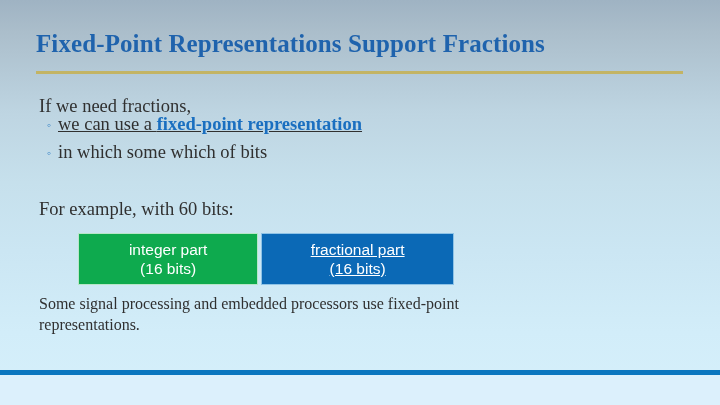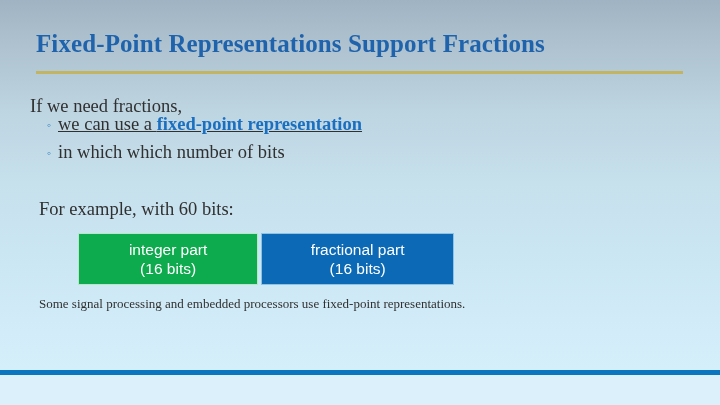--- a/index.html
+++ b/index.html
@@ -47,21 +47,21 @@
   }
 
   
   .body-line {
     position: absolute;
     font-family: "Liberation Serif", serif;
     font-size: 18.5px;
     color: #303030;
     white-space: nowrap;
   }
-  #line-intro { left: 30px; top: 96px; }
+  #line-intro { left: 39px; top: 96px; }
   .bullet-line {
     position: absolute;
     font-family: "Liberation Serif", serif;
     font-size: 18.5px;
     color: #303030;
     white-space: nowrap;
     left: 47px;
   }
   #bullet-1 { top: 114px; text-decoration: underline; }
   #bullet-2 { top: 142px; }
@@ -104,32 +104,33 @@
   #field-integer {
     width: 187px;
     background: #0eaa4e;
     border: 1px solid #b8e6c8;
     margin-right: 3px;
   }
   #field-fraction {
     width: 200px;
     background: #0b69b6;
     border: 1px solid #8fc3e6;
+    text-decoration: underline;
   }
   .field-label { display: block; }
   .field-size { display: block; }
 
   
   #closing {
     position: absolute;
     left: 39px;
     top: 293px;
     width: 430px;
     font-family: "Liberation Serif", serif;
-    font-size: 13px;
+    font-size: 16px;
     line-height: 21px;
     color: #303030;
   }
 
   
   #footer-bar {
     position: absolute;
     left: 0;
     top: 370px;
     width: 720px;
@@ -153,21 +154,21 @@
   <div id="title">Fixed-Point Representations Support Fractions</div>
   <div id="title-rule"></div>
 
   <div class="body-line" id="line-intro">If we need fractions,</div>
 
   <div class="bullet-line" id="bullet-1">
     <span class="bullet-mark">◦</span><span>we can use a </span><span class="accent-bold">fixed-point representation</span>
   </div>
 
   <div class="bullet-line" id="bullet-2">
-    <span class="bullet-mark">◦</span><span>in which which number of bits</span>
+    <span class="bullet-mark">◦</span><span>in which some which of bits</span>
   </div>
 
 
   <div class="body-line" id="line-example">For example, with 60 bits:</div>
 
   <div id="diagram">
     <div class="field-box" id="field-integer">
       <span class="field-label">integer part</span>
       <span class="field-size">(16 bits)</span>
     </div>

